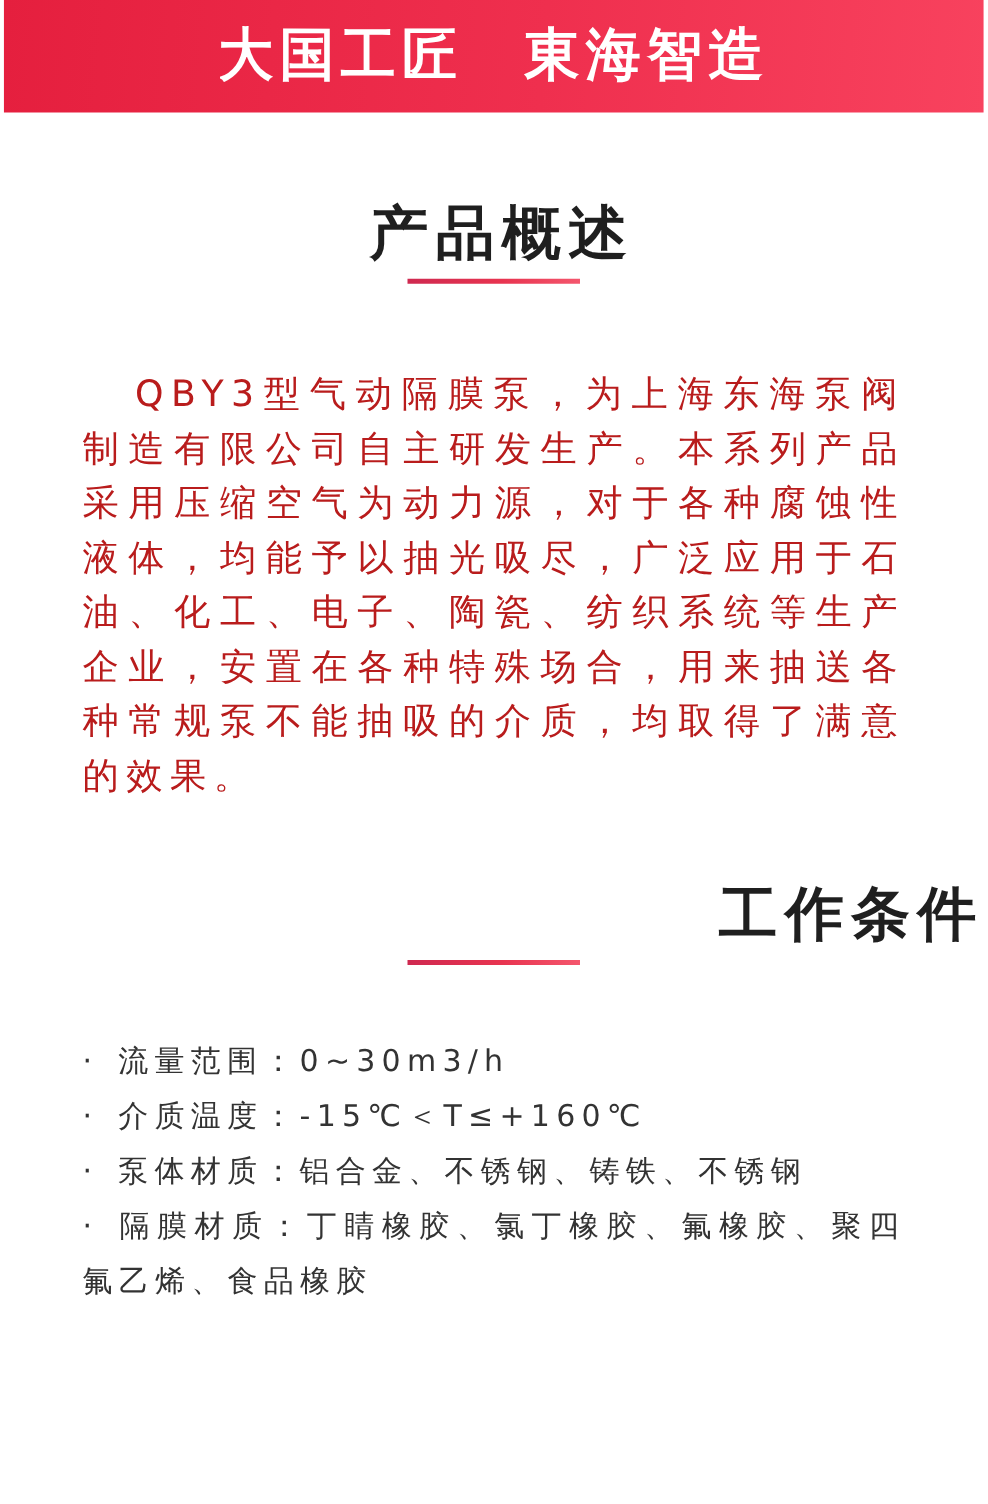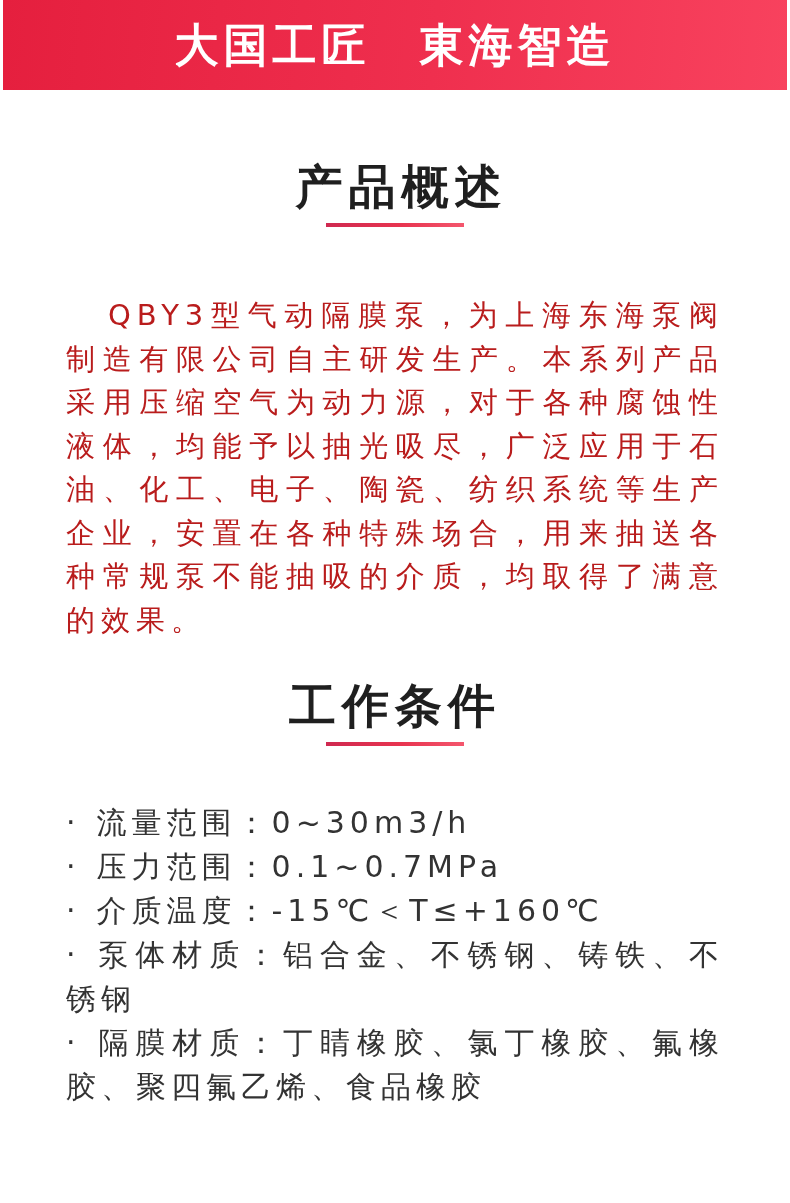--- a/index.html
+++ b/index.html
@@ -37,21 +37,21 @@
   .section-title {
     margin: 0 auto;
     text-align: center;
     font-size: 47px;
     line-height: 47px;
     font-weight: bold;
     color: #1f1f1f;
     letter-spacing: 6px;
   }
   .section-title.first { margin-top: 73px; margin-left: 13px; }
-  .section-title.second { margin-top: 40px; }
+  .section-title.second { margin-top: 66px; text-align: right; }
   .title-underline {
     width: 138px;
     height: 4px;
     margin: 13px auto 0 auto;
     background: linear-gradient(90deg, #cf2950 0%, #e83450 55%, #f4566d 100%);
   }
   
   .intro {
     margin: 67px 63px 0 63px;
     font-size: 29px;
@@ -60,21 +60,21 @@
     color: #b91c1c;
     text-align: justify;
     text-indent: 42px;
     font-weight: 400;
   }
   
   .cond-list {
     margin: 55px 63px 0 63px;
   }
   .cond-item {
-    font-size: 30px;
+    font-size: 24px;
     line-height: 44px;
     letter-spacing: 5px;
     color: #333333;
     text-align: justify;
   }
   .bullet {
     display: inline-block;
     margin-right: 16px;
     color: #333333;
   }
@@ -96,23 +96,20 @@
 
   <section>
     <h2 class="section-title second">工作条件</h2>
     <div class="title-underline"></div>
 
     <div class="cond-list">
       <div class="cond-item">
         <span class="bullet">·</span><span>流量范围：0~30m3/h</span>
       </div>
       <div class="cond-item">
-        <span class="bullet">·</span><span>压力范围：0.1~0.7MPa</span>
-      </div>
-      <div class="cond-item">
         <span class="bullet">·</span><span>介质温度：-15℃＜T≤+160℃</span>
       </div>
       <div class="cond-item">
         <span class="bullet">·</span><span>泵体材质：铝合金、不锈钢、铸铁、不锈钢</span>
       </div>
       <div class="cond-item">
         <span class="bullet">·</span><span>隔膜材质：丁睛橡胶、氯丁橡胶、氟橡胶、聚四氟乙烯、食品橡胶</span>
       </div>
     </div>
   </section>

